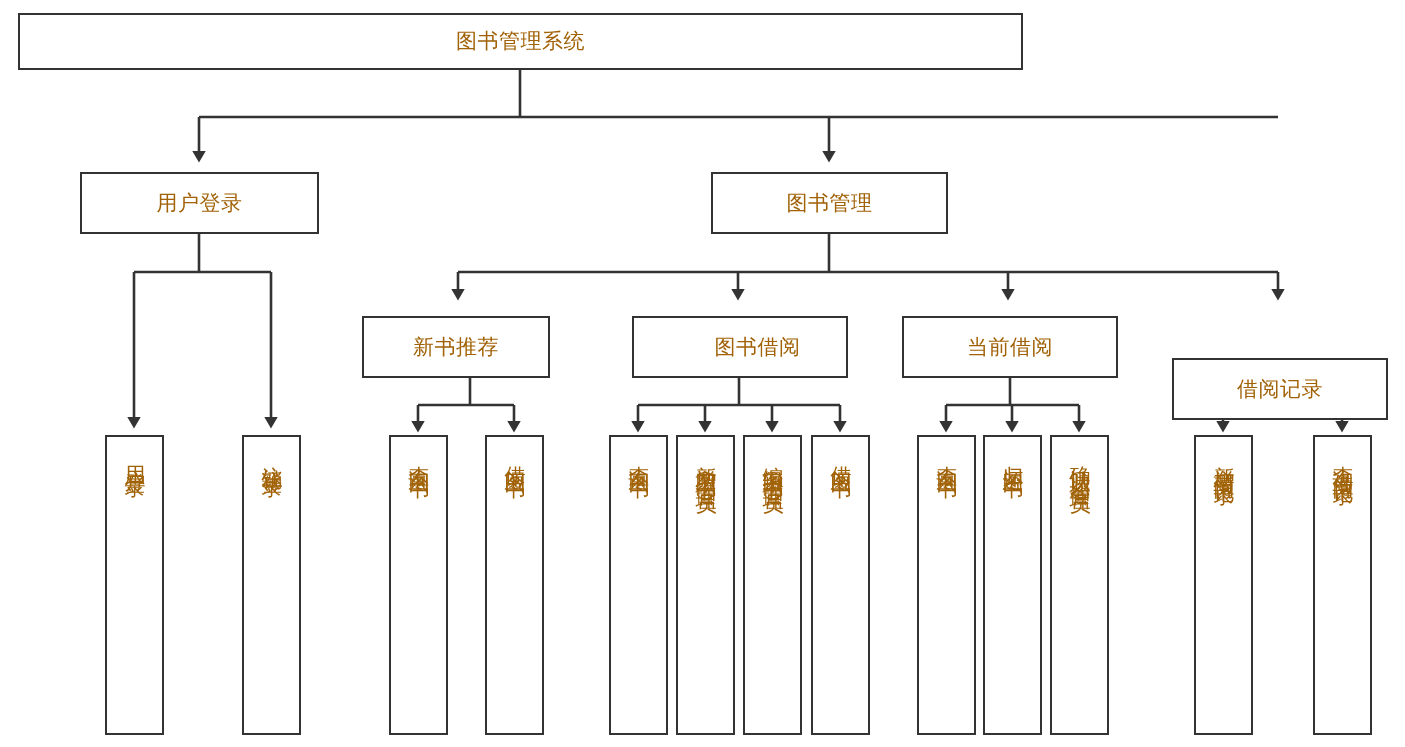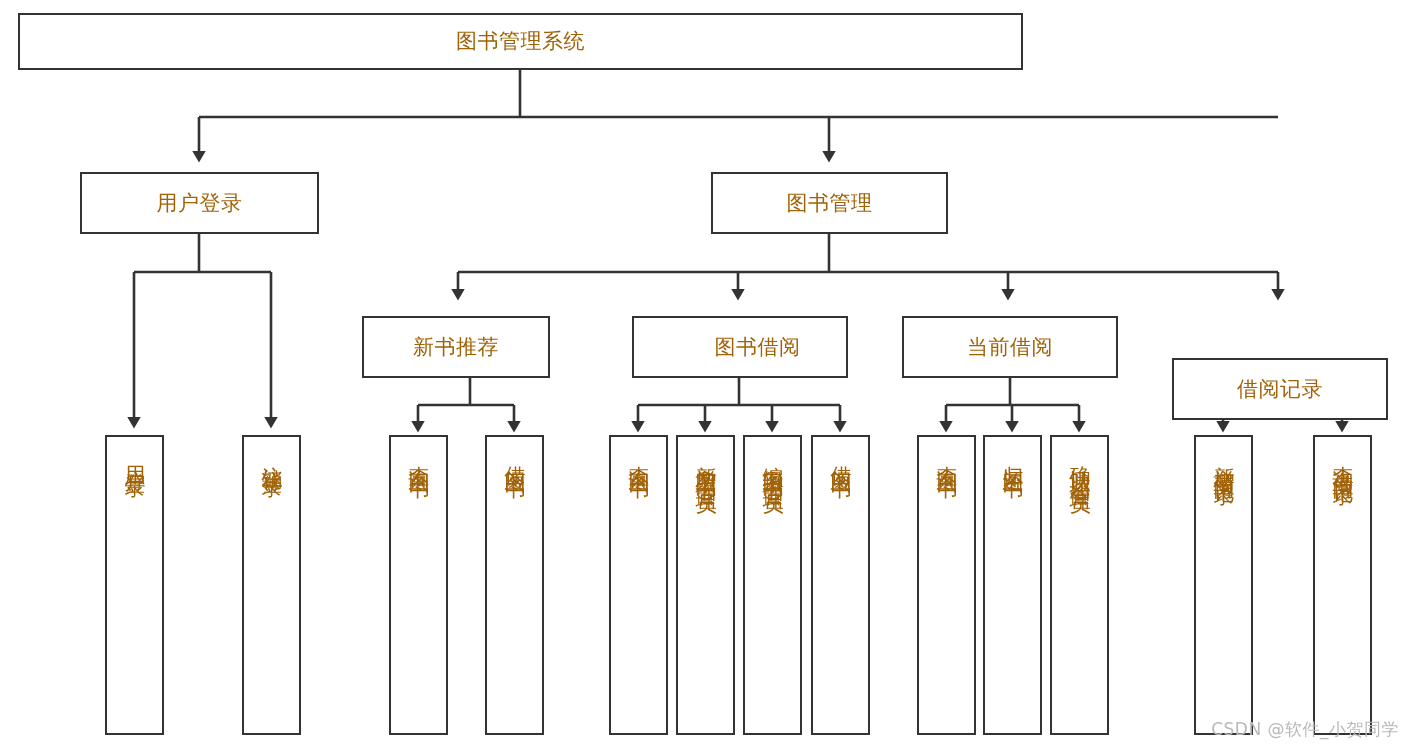--- a/index.html
+++ b/index.html
@@ -181,15 +181,14 @@
     <span class="label">确认归还（管理员）</span>
   </div>
 
   <div class="node vert" style="left:1194px; top:435px; width:59px; height:300px;">
     <span class="label">新增借阅记录</span>
   </div>
   <div class="node vert" style="left:1313px; top:435px; width:59px; height:300px;">
     <span class="label">查询借阅记录</span>
   </div>
 
-  <div class="watermark">CSDN @软件_小贺同学</div>
 
 </div>
 
 </body></html>

